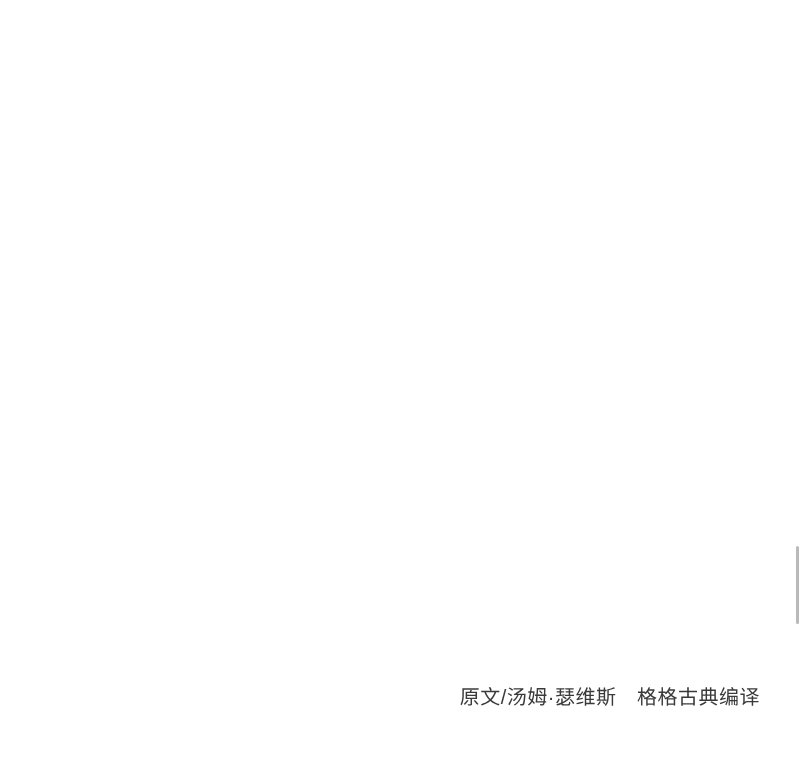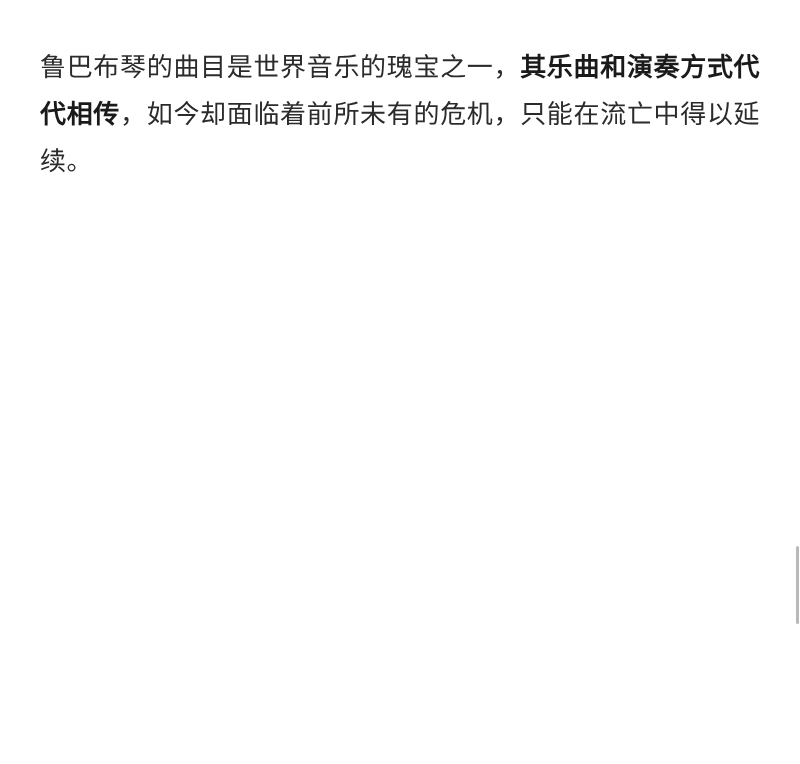--- a/index.html
+++ b/index.html
@@ -63,17 +63,17 @@
     width: 3px;
     height: 78px;
     border-radius: 2px;
     background: #b9b9b9;
   }
 </style>
 </head>
 <body>
 
 <div class="article">
-  <p class="para"><span>鲁巴布琴的曲目是世界音乐的瑰宝之一，</span><b>其乐曲和演奏方式代代相传</b><span>，如今却面临着前所未有的危机，只能在流亡中得以延续。</span></p>
+  <div class="credit">原文/汤姆·瑟维斯　格格古典编译</div>
   <div class="scrollbar-track">
     <div class="scrollbar-thumb"></div>
   </div>
 </div>
 
 </body></html>

